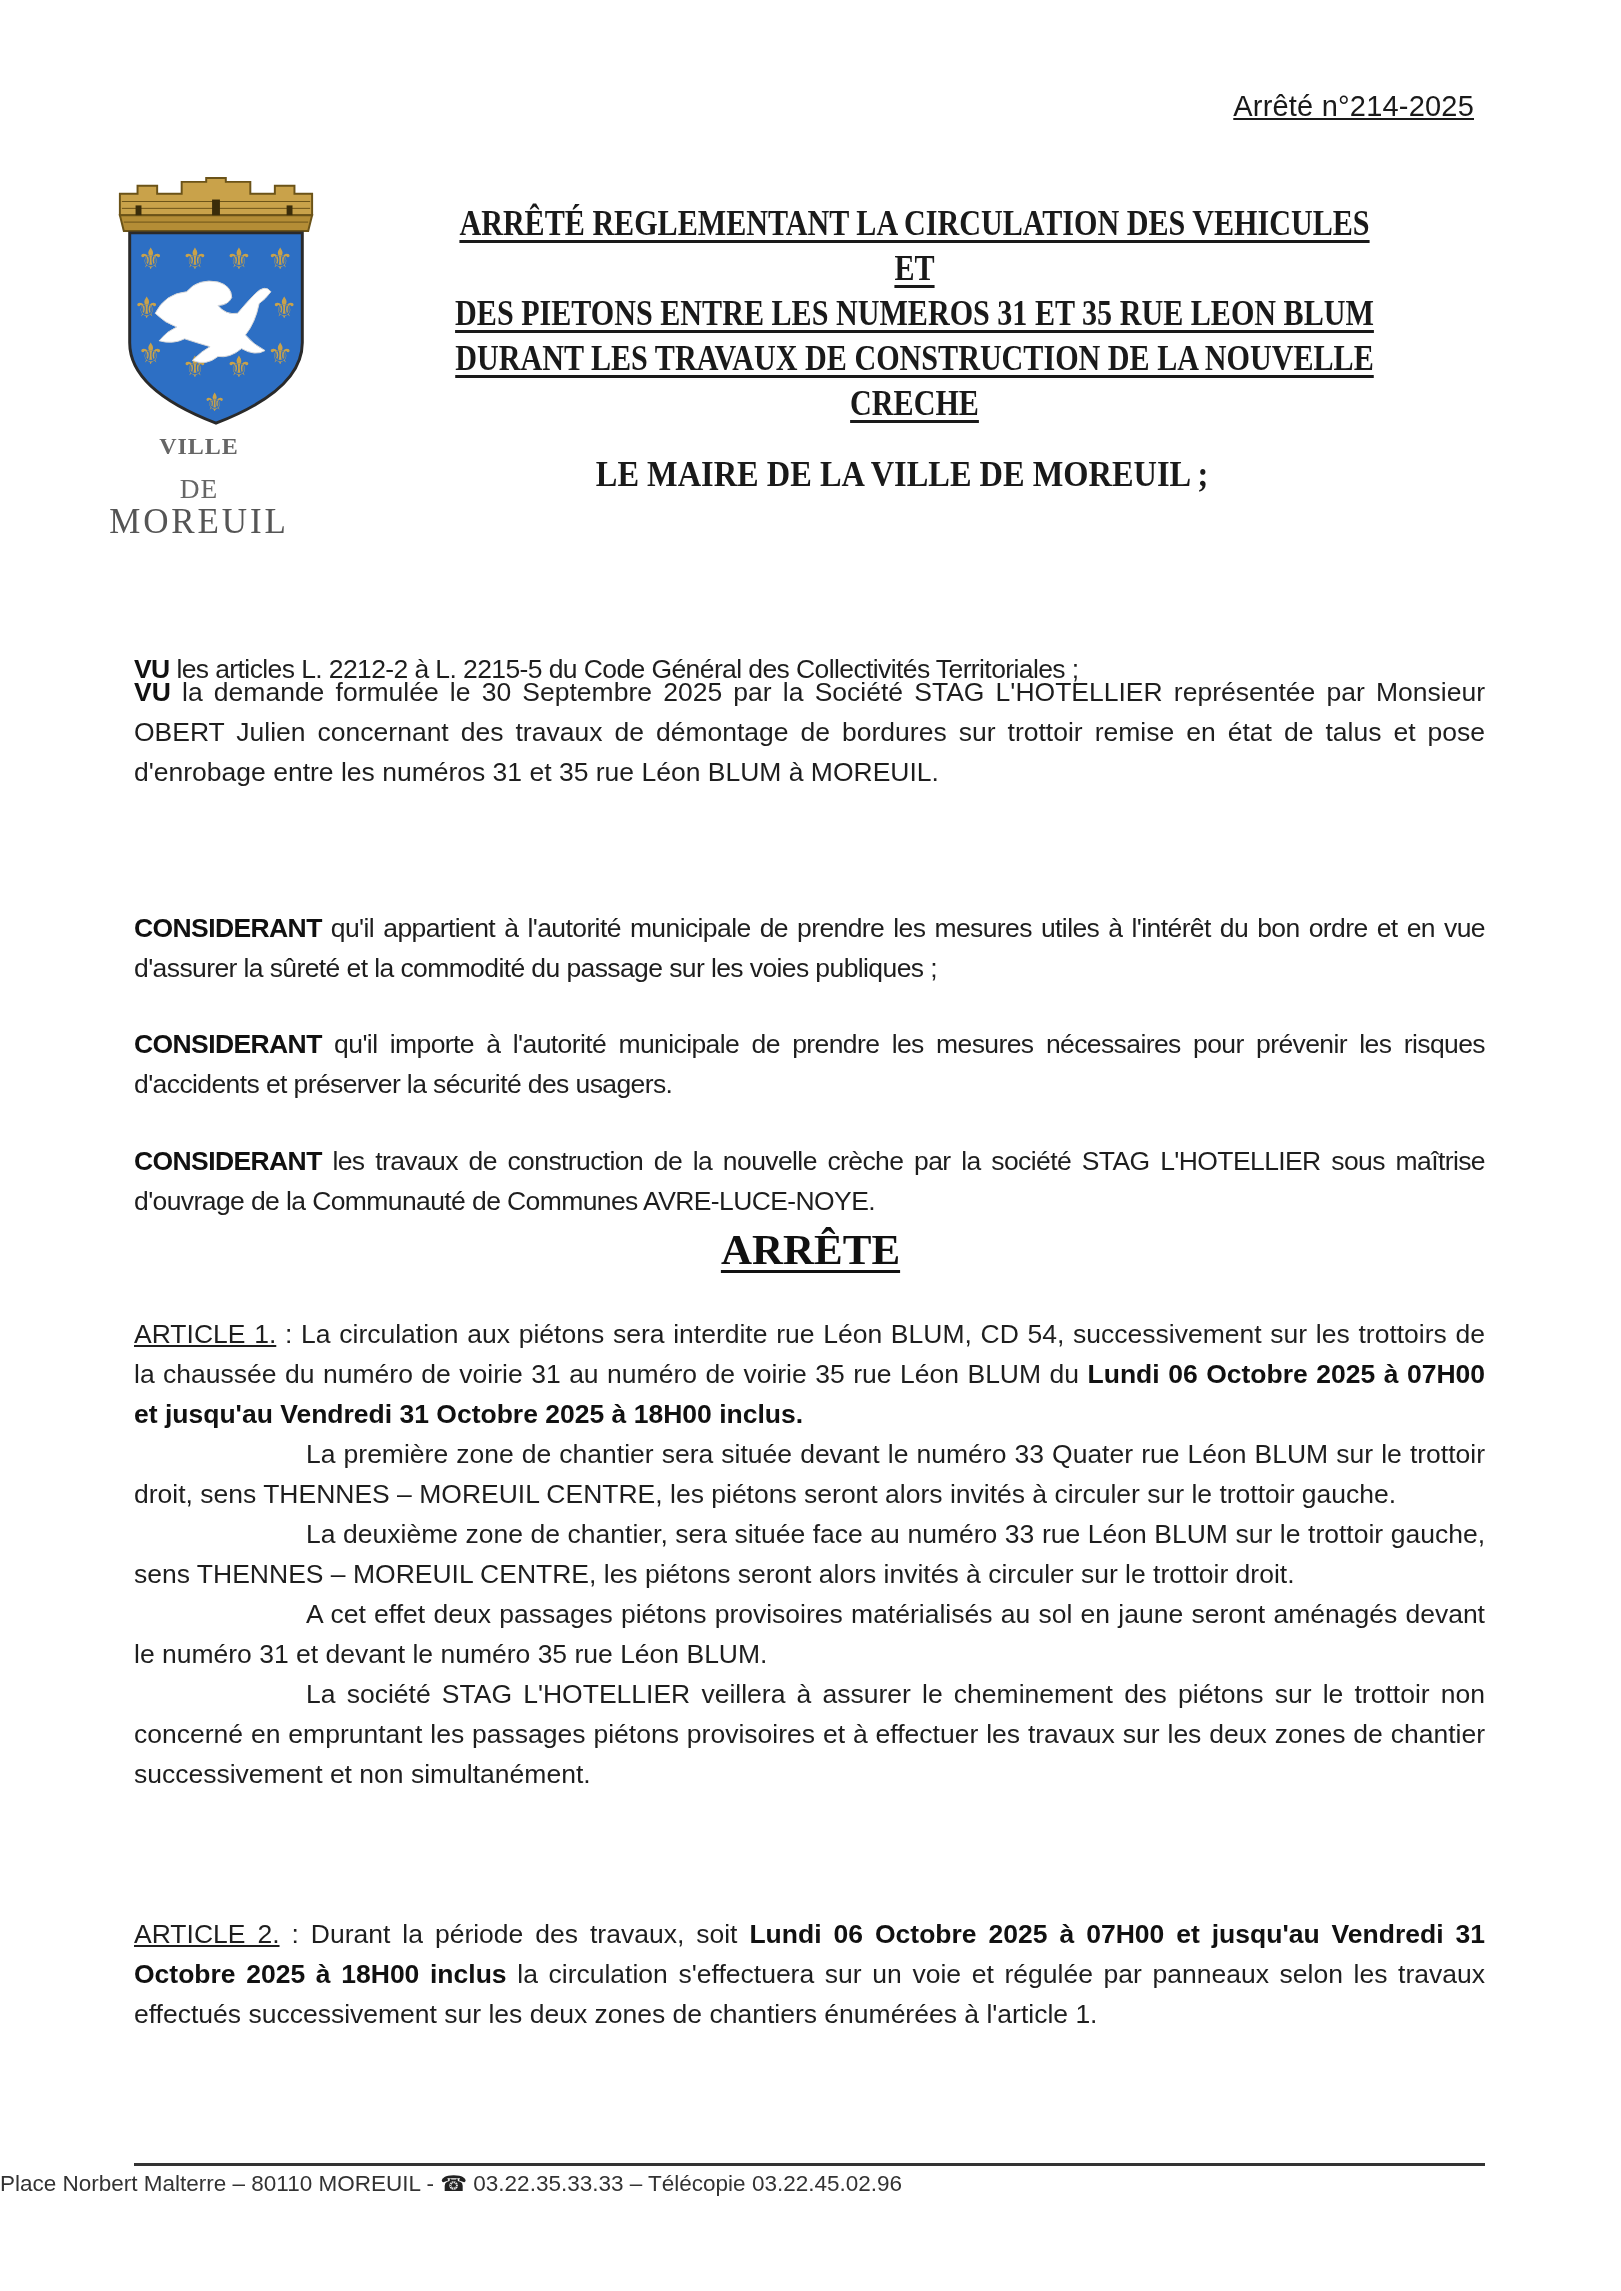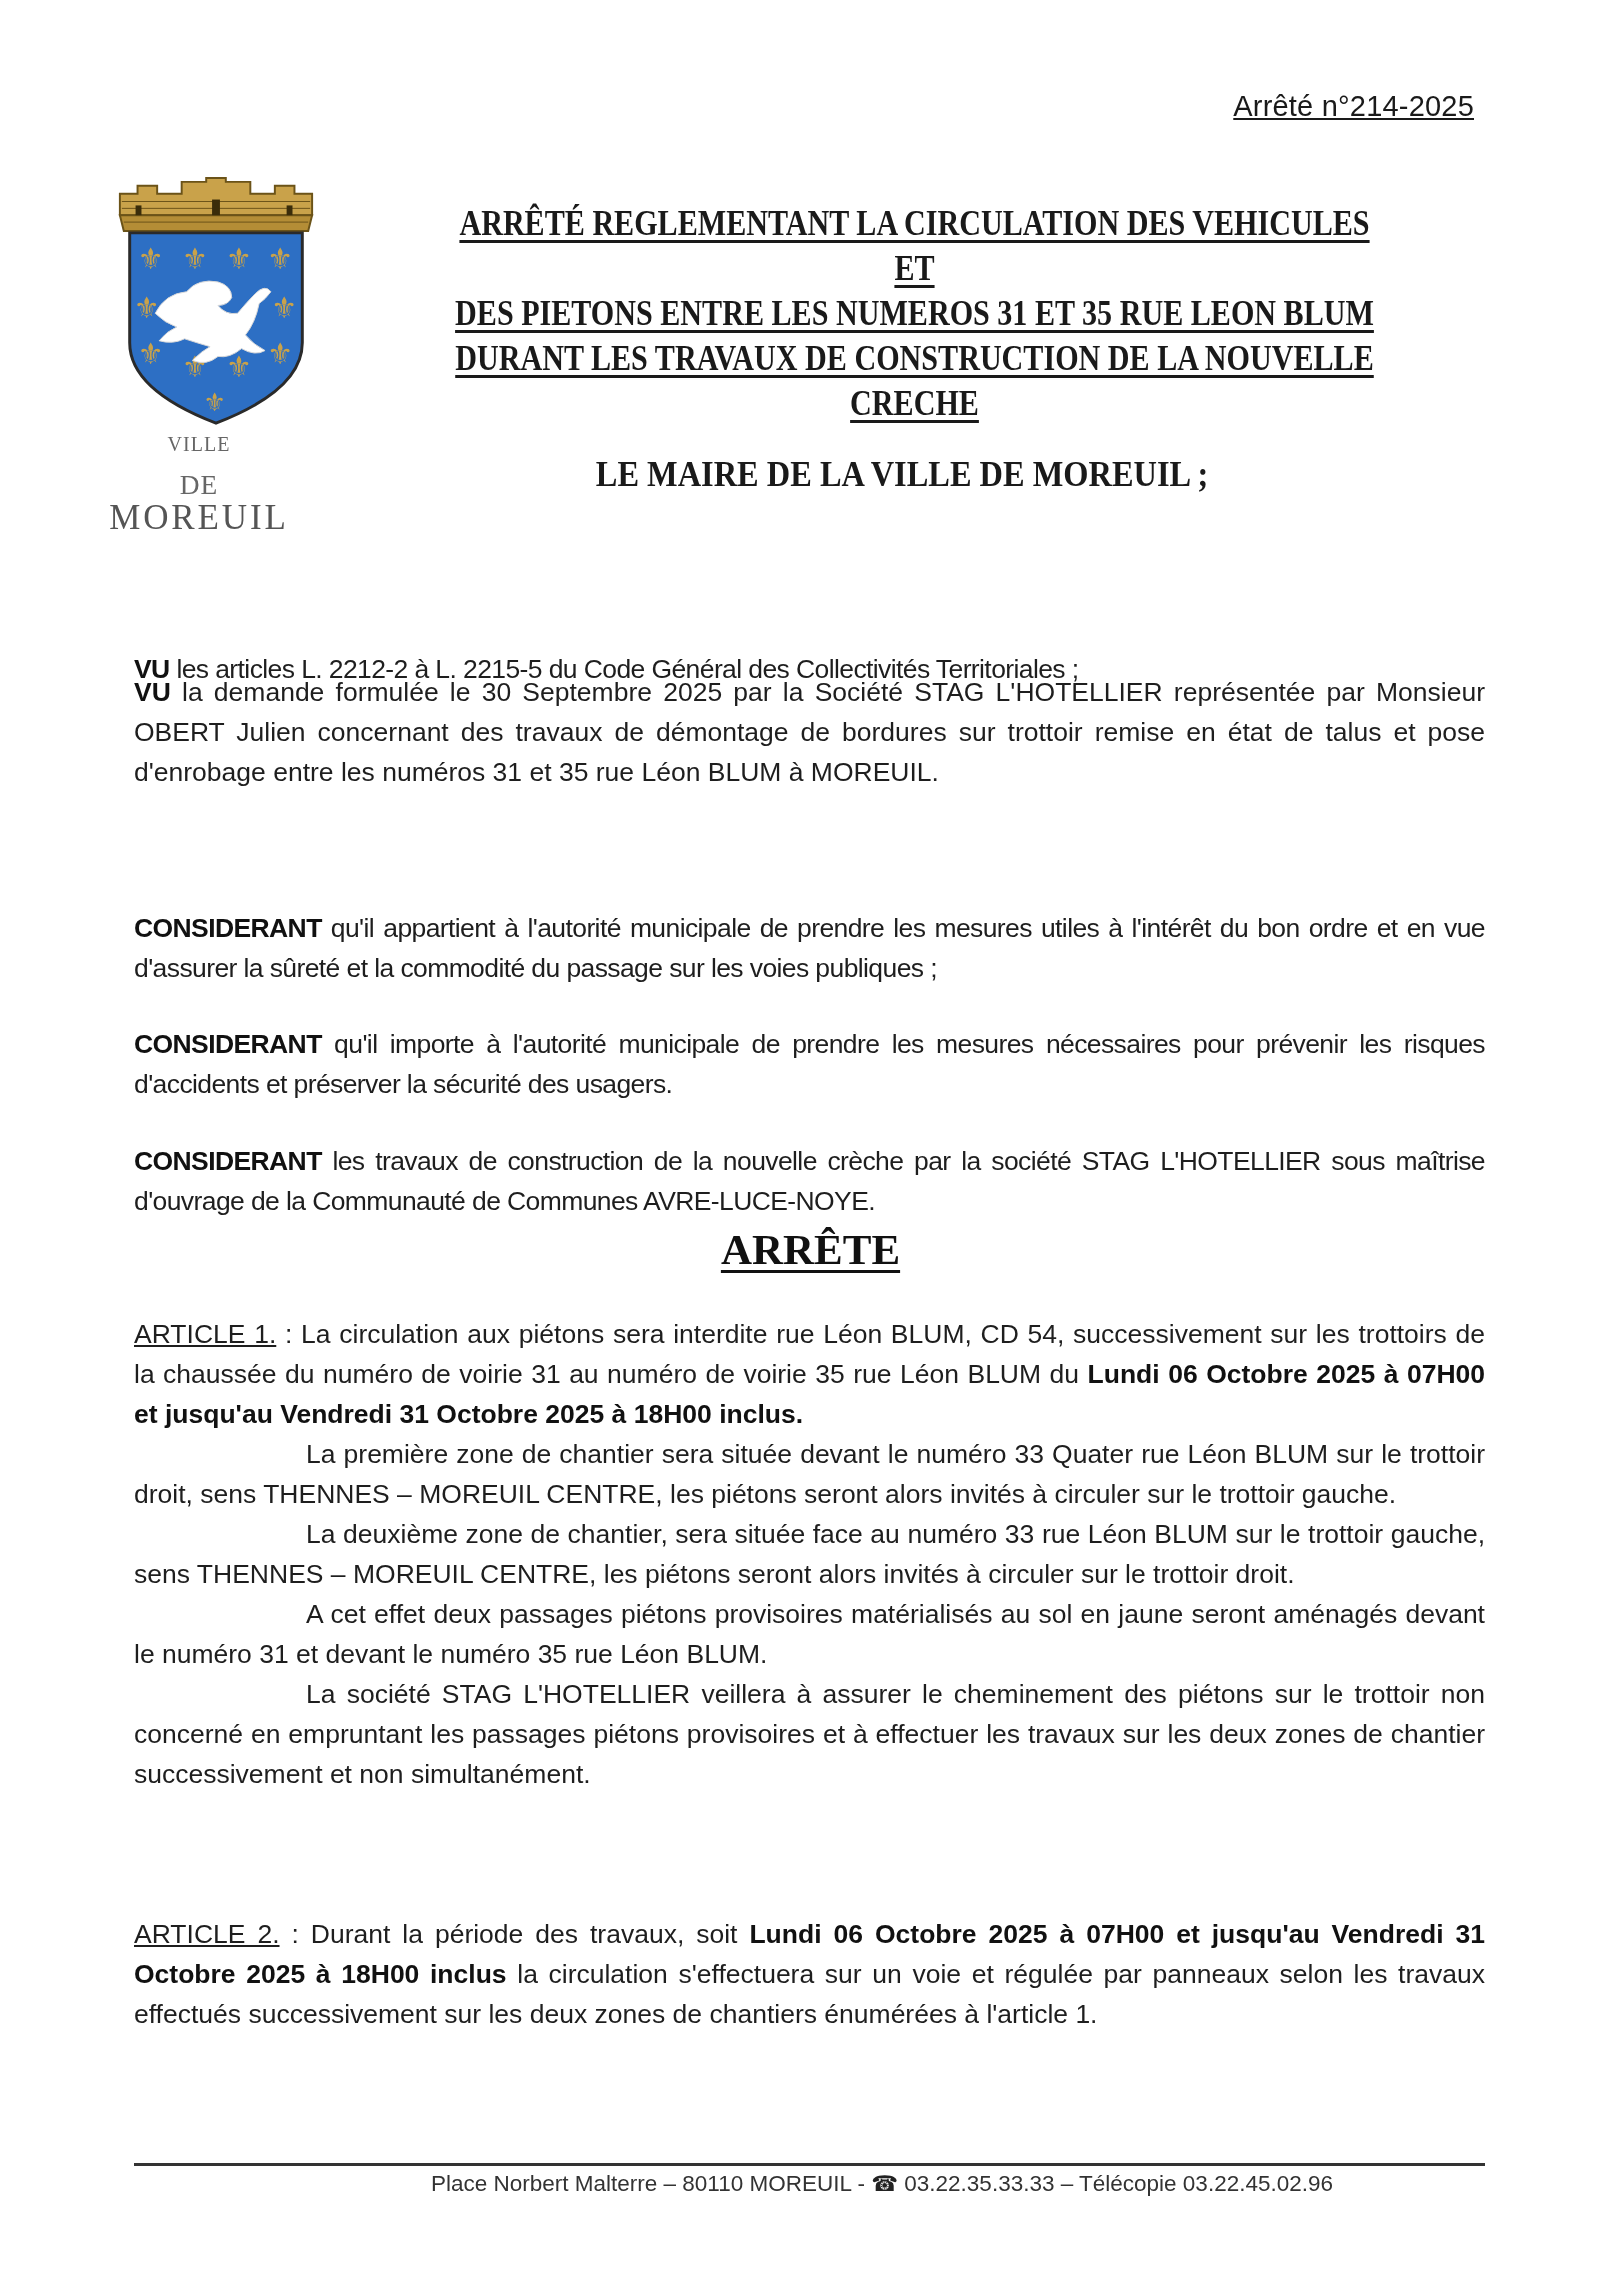--- a/index.html
+++ b/index.html
@@ -16,21 +16,21 @@
     font-size: 29px; text-decoration: underline; color: #1a1a1a;
     letter-spacing: 0.2px;
   }
 
   .crest { position: absolute; left: 108px; top: 176px; width: 216px; height: 255px; }
   .ville {
     position: absolute; left: 106px; top: 434px; width: 186px;
     font-family: "Liberation Serif", serif; color: #666;
     text-align: center; line-height: 1.05;
   }
-  .ville .v1 { font-size: 20px; letter-spacing: 1px; }
+  .ville .v1 { font-size: 24px; letter-spacing: 1px; font-weight: bold; }
   .ville .v2 { font-size: 27.4px; letter-spacing: 1px; margin-top: 16px; }
   .ville .v3 { font-size: 35px; letter-spacing: 2.9px; color: #555; }
 
   .title {
     position: absolute; left: 363px; top: 201px; width: 1103px;
     font-family: "Liberation Serif", serif; font-weight: bold;
     font-size: 35px; line-height: 45px; text-align: center;
     transform: scaleX(0.86); transform-origin: center top;
   }
   .title span { text-decoration: underline; text-decoration-thickness: 2.9px; text-underline-offset: 4.9px; }
@@ -59,21 +59,21 @@
   .arrete-heading span { text-decoration: underline; text-decoration-thickness: 2.9px; text-underline-offset: 5.9px; text-align: center; }
 
   .art-label { text-decoration: underline; }
   .indent { text-indent: 172px; }
 
   .footer-rule {
     position: absolute; left: 134px; width: 1351px; top: 2163px;
     height: 2.9px; background: #333;
   }
   .footer {
-    position: absolute; left: 0; width: 1333px; top: 2171px; text-align: right;
+    position: absolute; left: 0; width: 1333px; top: 2171px; text-align: left;
     font-family: "Liberation Sans", sans-serif; font-size: 22.5px; color: #333;
   }
   .phone { display: inline-block; font-size: 21.6px; color: #222; }
 </style>
 </head>
 <body>
 
 <div class="page">
 
   <div class="ref">Arrêté n°214-2025</div>

